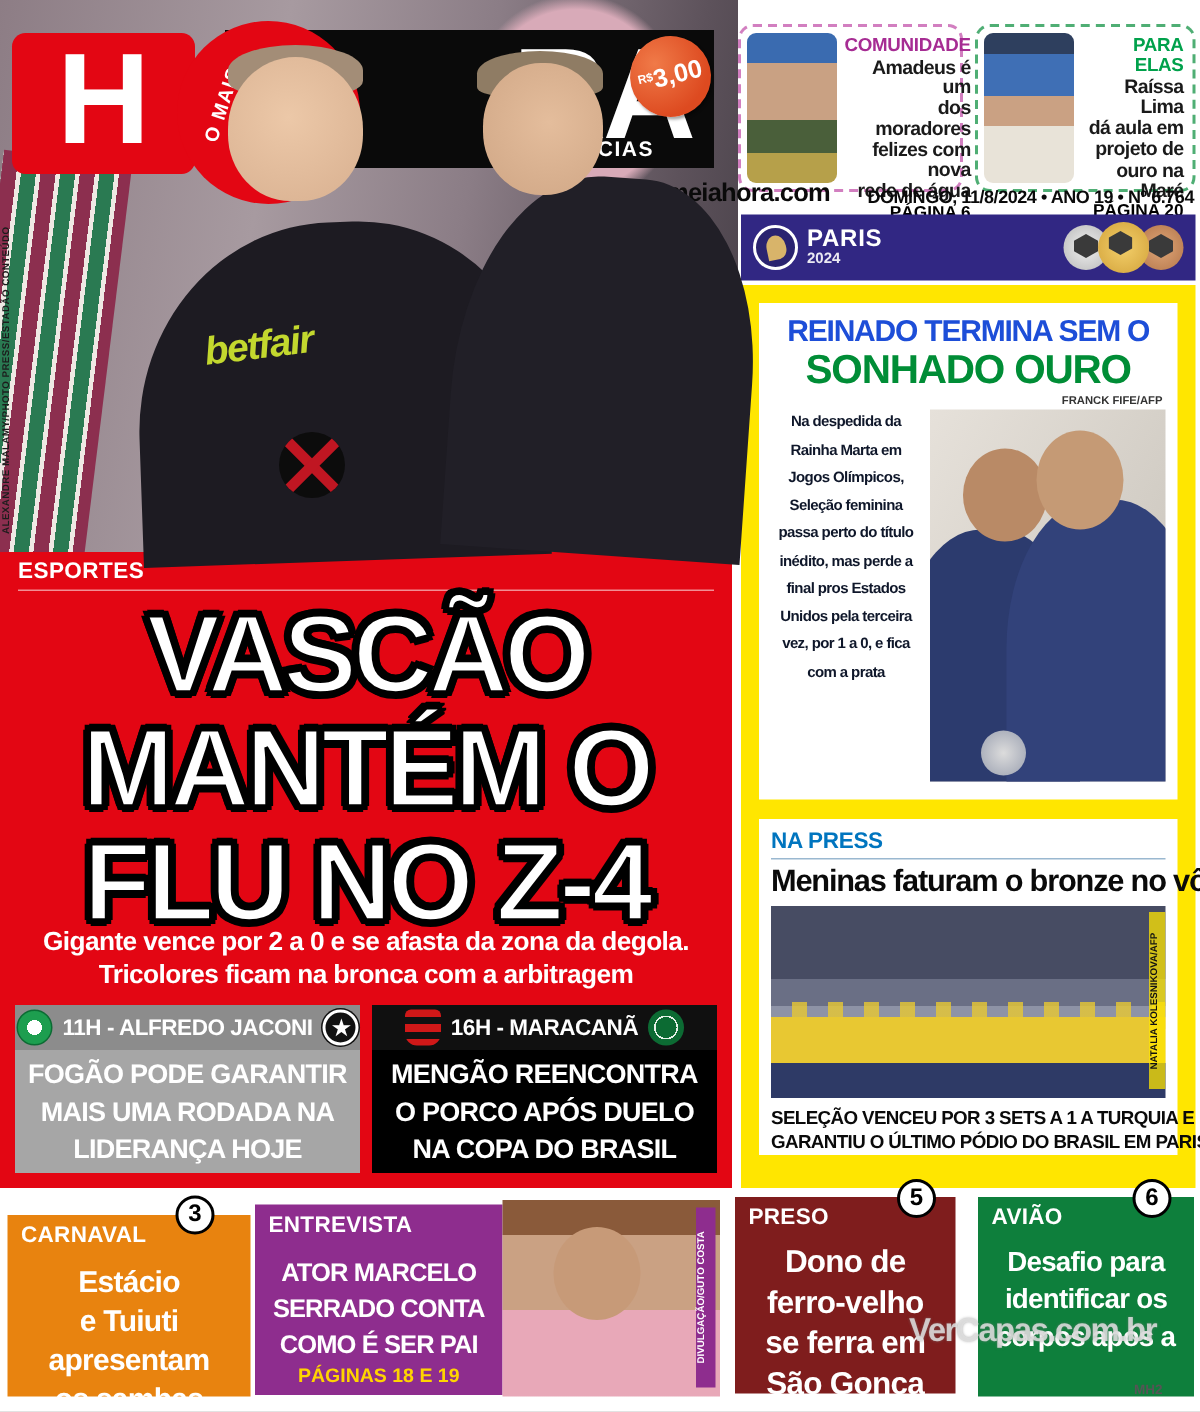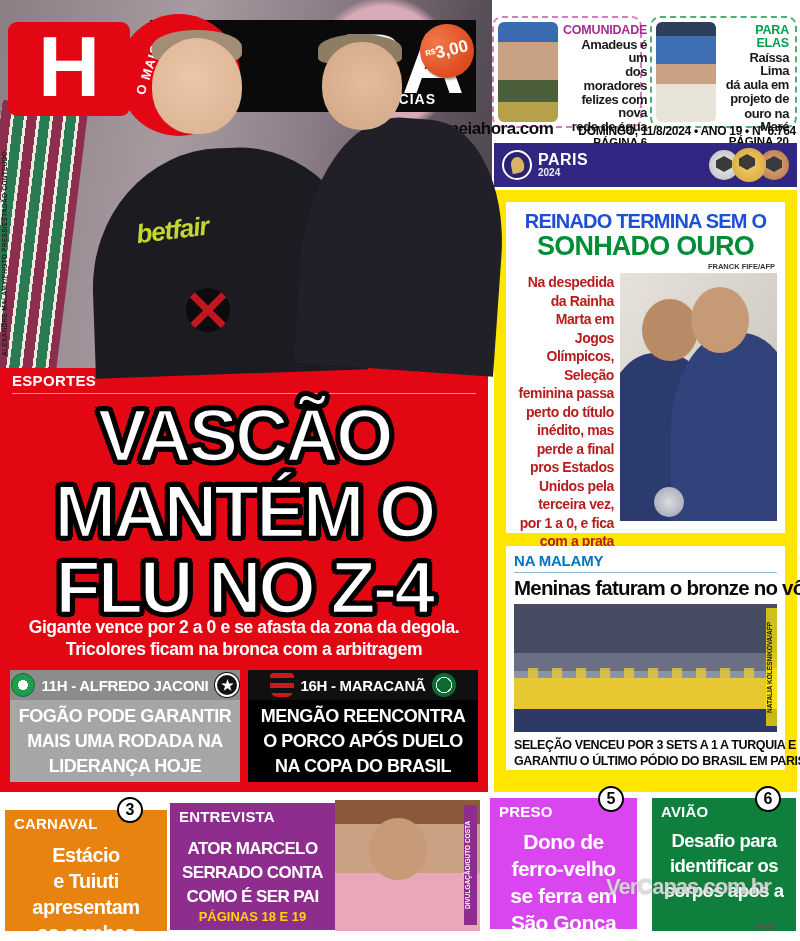--- a/index.html
+++ b/index.html
@@ -100,21 +100,21 @@
   .medal-gold{background:radial-gradient(circle,#f3cf6a,#d2a23a);width:34px;height:34px;z-index:1;}
   .medal-bronze{background:radial-gradient(circle,#e0a678,#b3764a);}
 
   .yellow-col{left:494px;top:190px;width:303px;height:602px;background:#ffe600;}
   .oly-box{position:absolute;left:12px;width:279px;background:#fff;}
   .oly-final{top:12px;height:331px;padding:8px 8px 6px;}
   .oly-h1{text-align:center;font-weight:bold;color:#1d4ed8;font-size:20px;letter-spacing:-.8px;line-height:22px;}
   .oly-h2{text-align:center;font-weight:bold;color:#008d36;font-size:27px;letter-spacing:-.8px;line-height:28px;}
   .oly-credit{text-align:right;font-size:7.5px;font-weight:bold;color:#333;margin:2px 2px 2px 0;}
   .oly-row{display:flex;gap:6px;}
-  .oly-body{width:100px;flex:0 0 auto;text-align:right;font-weight:bold;color:#b91c1c;font-size:14px;line-height:18.5px;letter-spacing:-.4px;}
+  .oly-body{width:100px;flex:0 0 auto;text-align:center;font-weight:bold;color:#0f172a;font-size:10px;line-height:18.5px;letter-spacing:-.4px;}
   .marta-photo{flex:1;height:248px;position:relative;overflow:hidden;background:linear-gradient(120deg,#e6e1da,#d3cec6 60%,#c4bfb8);}
   .marta-photo .j1{position:absolute;left:-20px;top:80px;width:120px;height:200px;background:#2c3b6e;border-radius:45% 45% 0 0;}
   .marta-photo .j2{position:absolute;right:-24px;top:60px;width:130px;height:220px;background:#32427a;border-radius:45% 45% 0 0;}
   .marta-photo .h1{position:absolute;left:22px;top:26px;width:56px;height:62px;background:#b98a66;border-radius:50%;}
   .marta-photo .h2{position:absolute;right:28px;top:14px;width:58px;height:66px;background:#c59a75;border-radius:50%;}
   .marta-photo .m1{position:absolute;left:34px;bottom:4px;width:30px;height:30px;border-radius:50%;background:radial-gradient(circle,#dcdcdc,#9aa0b0);}
 
   .oly-volei{top:356px;height:224px;padding:6px 8px;}
   .naquadra{color:#0075bf;font-weight:bold;font-size:15px;border-bottom:1px solid #9ab8d0;padding-bottom:3px;letter-spacing:-.2px;}
   .volei-h{font-weight:bold;color:#0a0a0a;font-size:20.5px;letter-spacing:-.8px;margin-top:3px;white-space:nowrap;}
@@ -135,21 +135,21 @@
   .b-carnaval{left:5px;top:810px;width:162px;height:121px;background:#e8830f;}
   .b-carnaval .blines{top:32px;font-size:20px;line-height:26px;}
   .badge-3{left:117px;top:797px;}
   .b-entrevista{left:170px;top:803px;width:165px;height:127px;background:#8e2d8e;}
   .b-entrevista .blines{top:34px;font-size:17px;line-height:24px;letter-spacing:-.6px;}
   .b-entrevista .pages{position:absolute;left:0;top:106px;width:100%;text-align:center;color:#ffd400;font-weight:bold;font-size:13px;}
   .marcelo-photo{left:335px;top:800px;width:145px;height:131px;background:linear-gradient(180deg,#8a5a3a 0 18%,#caa183 18% 56%,#e8a8b8 56%);}
   .marcelo-photo::before{content:"";position:absolute;left:34px;top:18px;width:58px;height:62px;border-radius:50%;background:#c79a78;}
   .marcelo-credit{position:absolute;right:3px;top:5px;width:13px;height:120px;writing-mode:vertical-rl;transform:rotate(180deg);
     background:#8e2d8e;color:#fff;font-size:6.5px;font-weight:bold;text-align:center;}
-  .b-preso{left:490px;top:798px;width:147px;height:131px;background:#d946ef;}
+  .b-preso{left:490px;top:798px;width:147px;height:131px;background:#7f1d1d;}
   .b-preso .blines{top:30px;font-size:21px;line-height:27px;}
   .badge-5{left:598px;top:785px;top:786px;}
   .b-aviao{left:652px;top:798px;width:144px;height:133px;background:#0e7f3c;}
   .b-aviao .blines{top:30px;font-size:18.5px;line-height:25px;}
   .badge-6{left:755px;top:786px;}
   .watermark{left:606px;top:874px;width:196px;font-size:22px;font-weight:bold;color:rgba(225,225,225,.85);
     text-shadow:0 0 2px rgba(120,120,120,.6);letter-spacing:-1px;z-index:3;}
   .page-code{left:756px;top:921px;font-size:9px;font-weight:bold;color:#555;z-index:3;}
 </style>
 </head>
@@ -276,21 +276,21 @@
           <div class="j1"></div>
             <div class="j2"></div>
             <div class="h1"></div>
             <div class="h2"></div>
             <div class="m1"></div>
         </div>
       </div>
     </div>
 
     <div class="oly-box oly-volei">
-      <div class="naquadra">NA MALAMY</div>
+      <div class="naquadra">NA PRESS</div>
       <div class="volei-h">Meninas faturam o bronze no vôlei</div>
       <div class="volei-photo">
         <div class="volei-credit">NATALIA KOLESNIKOVA/AFP</div>
       </div>
       <div class="volei-cap">
         <div>SELEÇÃO VENCEU POR 3 SETS A 1 A TURQUIA E</div>
         <div>GARANTIU O ÚLTIMO PÓDIO DO BRASIL EM PARIS</div>
       </div>
     </div>
   </div>

